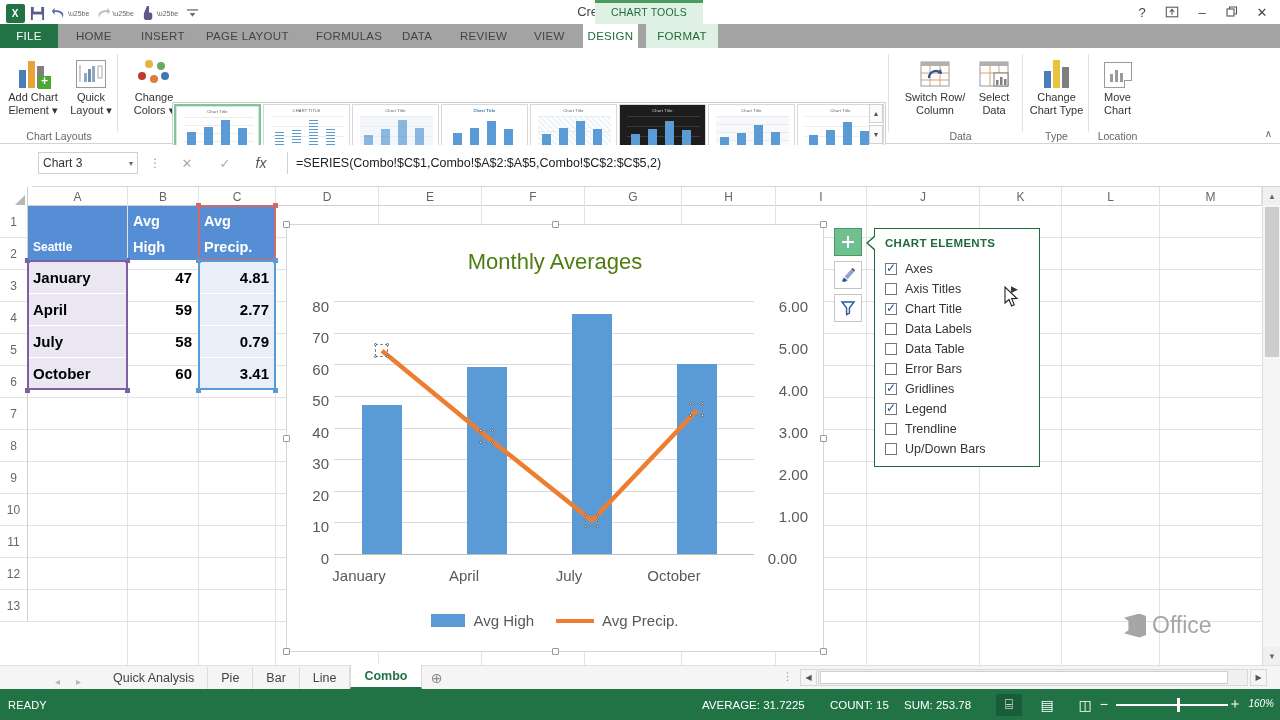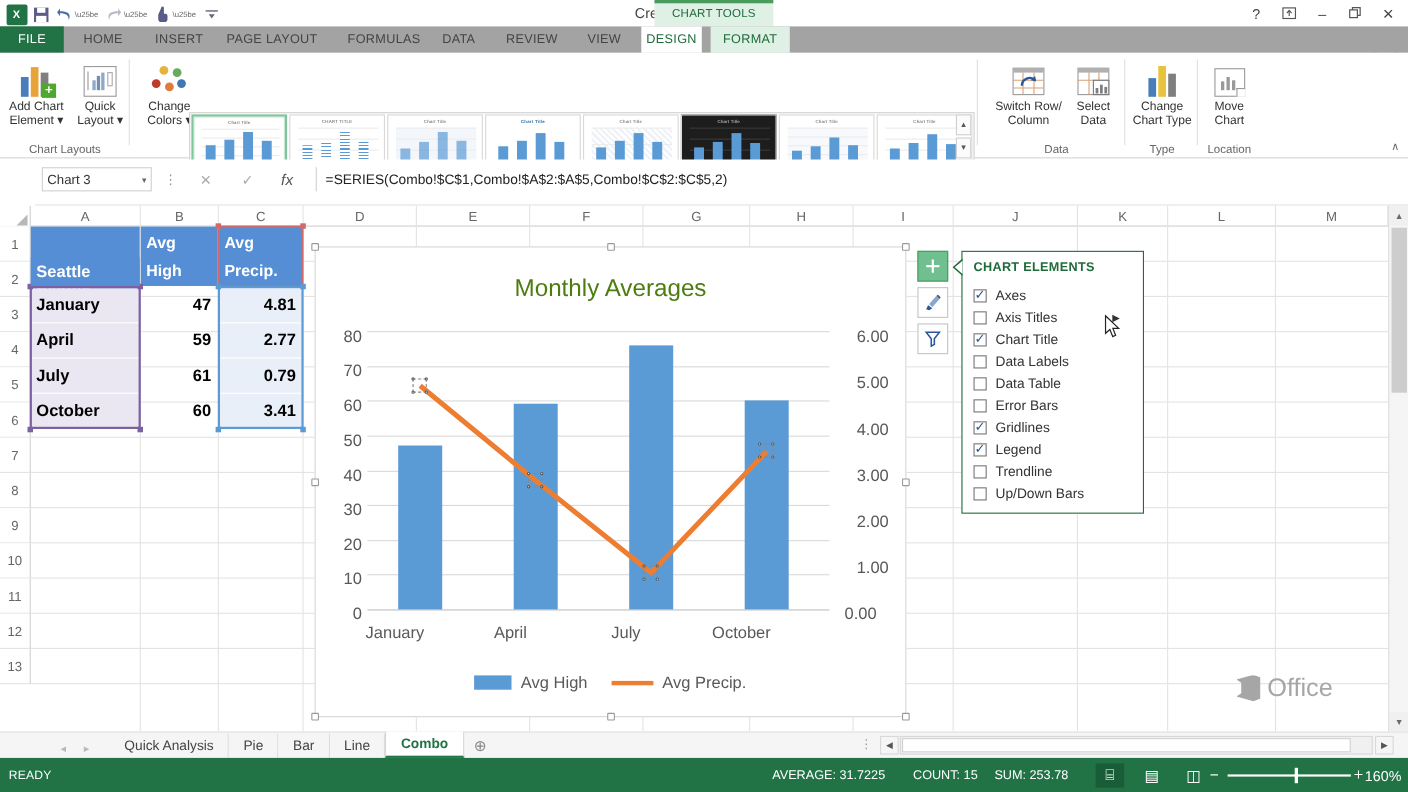--- a/index.html
+++ b/index.html
@@ -201,21 +201,21 @@
     font-size: 12px; color: #666; display: flex; align-items: center; justify-content: center;
     background: #fff;
   }
   .cells { position: absolute; left: 28px; top: 19px; width: 1234px; height: 459px; }
   .gline-v { position: absolute; top: 0; bottom: 0; width: 1px; background: #e3e3e3; }
   .gline-h { position: absolute; left: 0; right: 0; height: 1px; background: #e3e3e3; }
   .cell {
     position: absolute; height: 31px; display: flex; align-items: center;
     font-size: 15px; padding: 0 5px; font-weight: bold;
   }
-  .cell.hdr { background: #558ed5; color: #fff; font-weight: bold; font-size: 15px; }
+  .cell.hdr { background: #558ed5; color: #fff; font-weight: bold; font-size: 12px; }
   .cell.lbl { background: #eae7f2; color: #000; font-weight: bold; }
   .cell.num { justify-content: flex-end; color: #000; }
   .cell.numc { justify-content: flex-end; color: #000; background: #e9eff8; }
   .selrange-a { position: absolute; border: 2px solid #7d60a0; pointer-events: none; }
   .selrange-c { position: absolute; border: 2px solid #5b9bd5; pointer-events: none; }
   .selrange-hdr { position: absolute; border: 2px solid #d06a6a; pointer-events: none; }
   .handle { position: absolute; width: 5px; height: 5px; }
 
   
   .chartobj {
@@ -368,21 +368,21 @@
   .sb-view {
     position: absolute; width: 26px; height: 22px; display: flex;
     align-items: center; justify-content: center; font-size: 14px;
   }
   .sb-view.on { background: #195c38; }
   .zoomslider { position: absolute; right: 52px; top: 9px; width: 112px; height: 14px; }
   .zoomslider .track { position: absolute; left: 0; top: 6px; width: 112px; height: 2px; background: #fff; }
   .zoomslider .knob { position: absolute; left: 61px; top: 0; width: 3px; height: 14px; background: #fff; }
   .zoom-minus { position: absolute; right: 172px; top: 7px; font-size: 14px; }
   .zoom-plus { position: absolute; right: 38px; top: 6px; font-size: 14px; }
-  .zoom-pct { position: absolute; right: 6px; top: 9px; font-size: 13px; }
+  .zoom-pct { position: absolute; right: 6px; top: 9px; font-size: 10px; font-style: italic; }
 </style>
 </head>
 <body>
 
 <div id="app">
 
   <div class="titlebar">
     <div class="qat">
       <div class="qicon">
           <div class="xl-logo">X</div>
@@ -799,21 +799,21 @@
 
       <div class="cell lbl" style="left:0;top:56px;width:99px">January</div>
       <div class="cell num" style="left:100px;top:56px;width:69px">47</div>
       <div class="cell numc" style="left:171px;top:56px;width:75px">4.81</div>
 
       <div class="cell lbl" style="left:0;top:88px;width:99px">April</div>
       <div class="cell num" style="left:100px;top:88px;width:69px">59</div>
       <div class="cell numc" style="left:171px;top:88px;width:75px">2.77</div>
 
       <div class="cell lbl" style="left:0;top:120px;width:99px">July</div>
-      <div class="cell num" style="left:100px;top:120px;width:69px">61</div>
+      <div class="cell num" style="left:100px;top:120px;width:69px">58</div>
       <div class="cell numc" style="left:171px;top:120px;width:75px">0.79</div>
 
       <div class="cell lbl" style="left:0;top:152px;width:99px">October</div>
       <div class="cell num" style="left:100px;top:152px;width:69px">60</div>
       <div class="cell numc" style="left:171px;top:152px;width:75px">3.41</div>
 
       <div class="selrange-hdr" style="left:170px;top:-1px;width:78px;height:56px"></div>
       <div class="selrange-a" style="left:-1px;top:54px;width:101px;height:130px"></div>
       <div class="selrange-c" style="left:170px;top:54px;width:78px;height:130px"></div>
       <div class="handle" style="left:-3px;top:52px;background:#7d60a0"></div>

